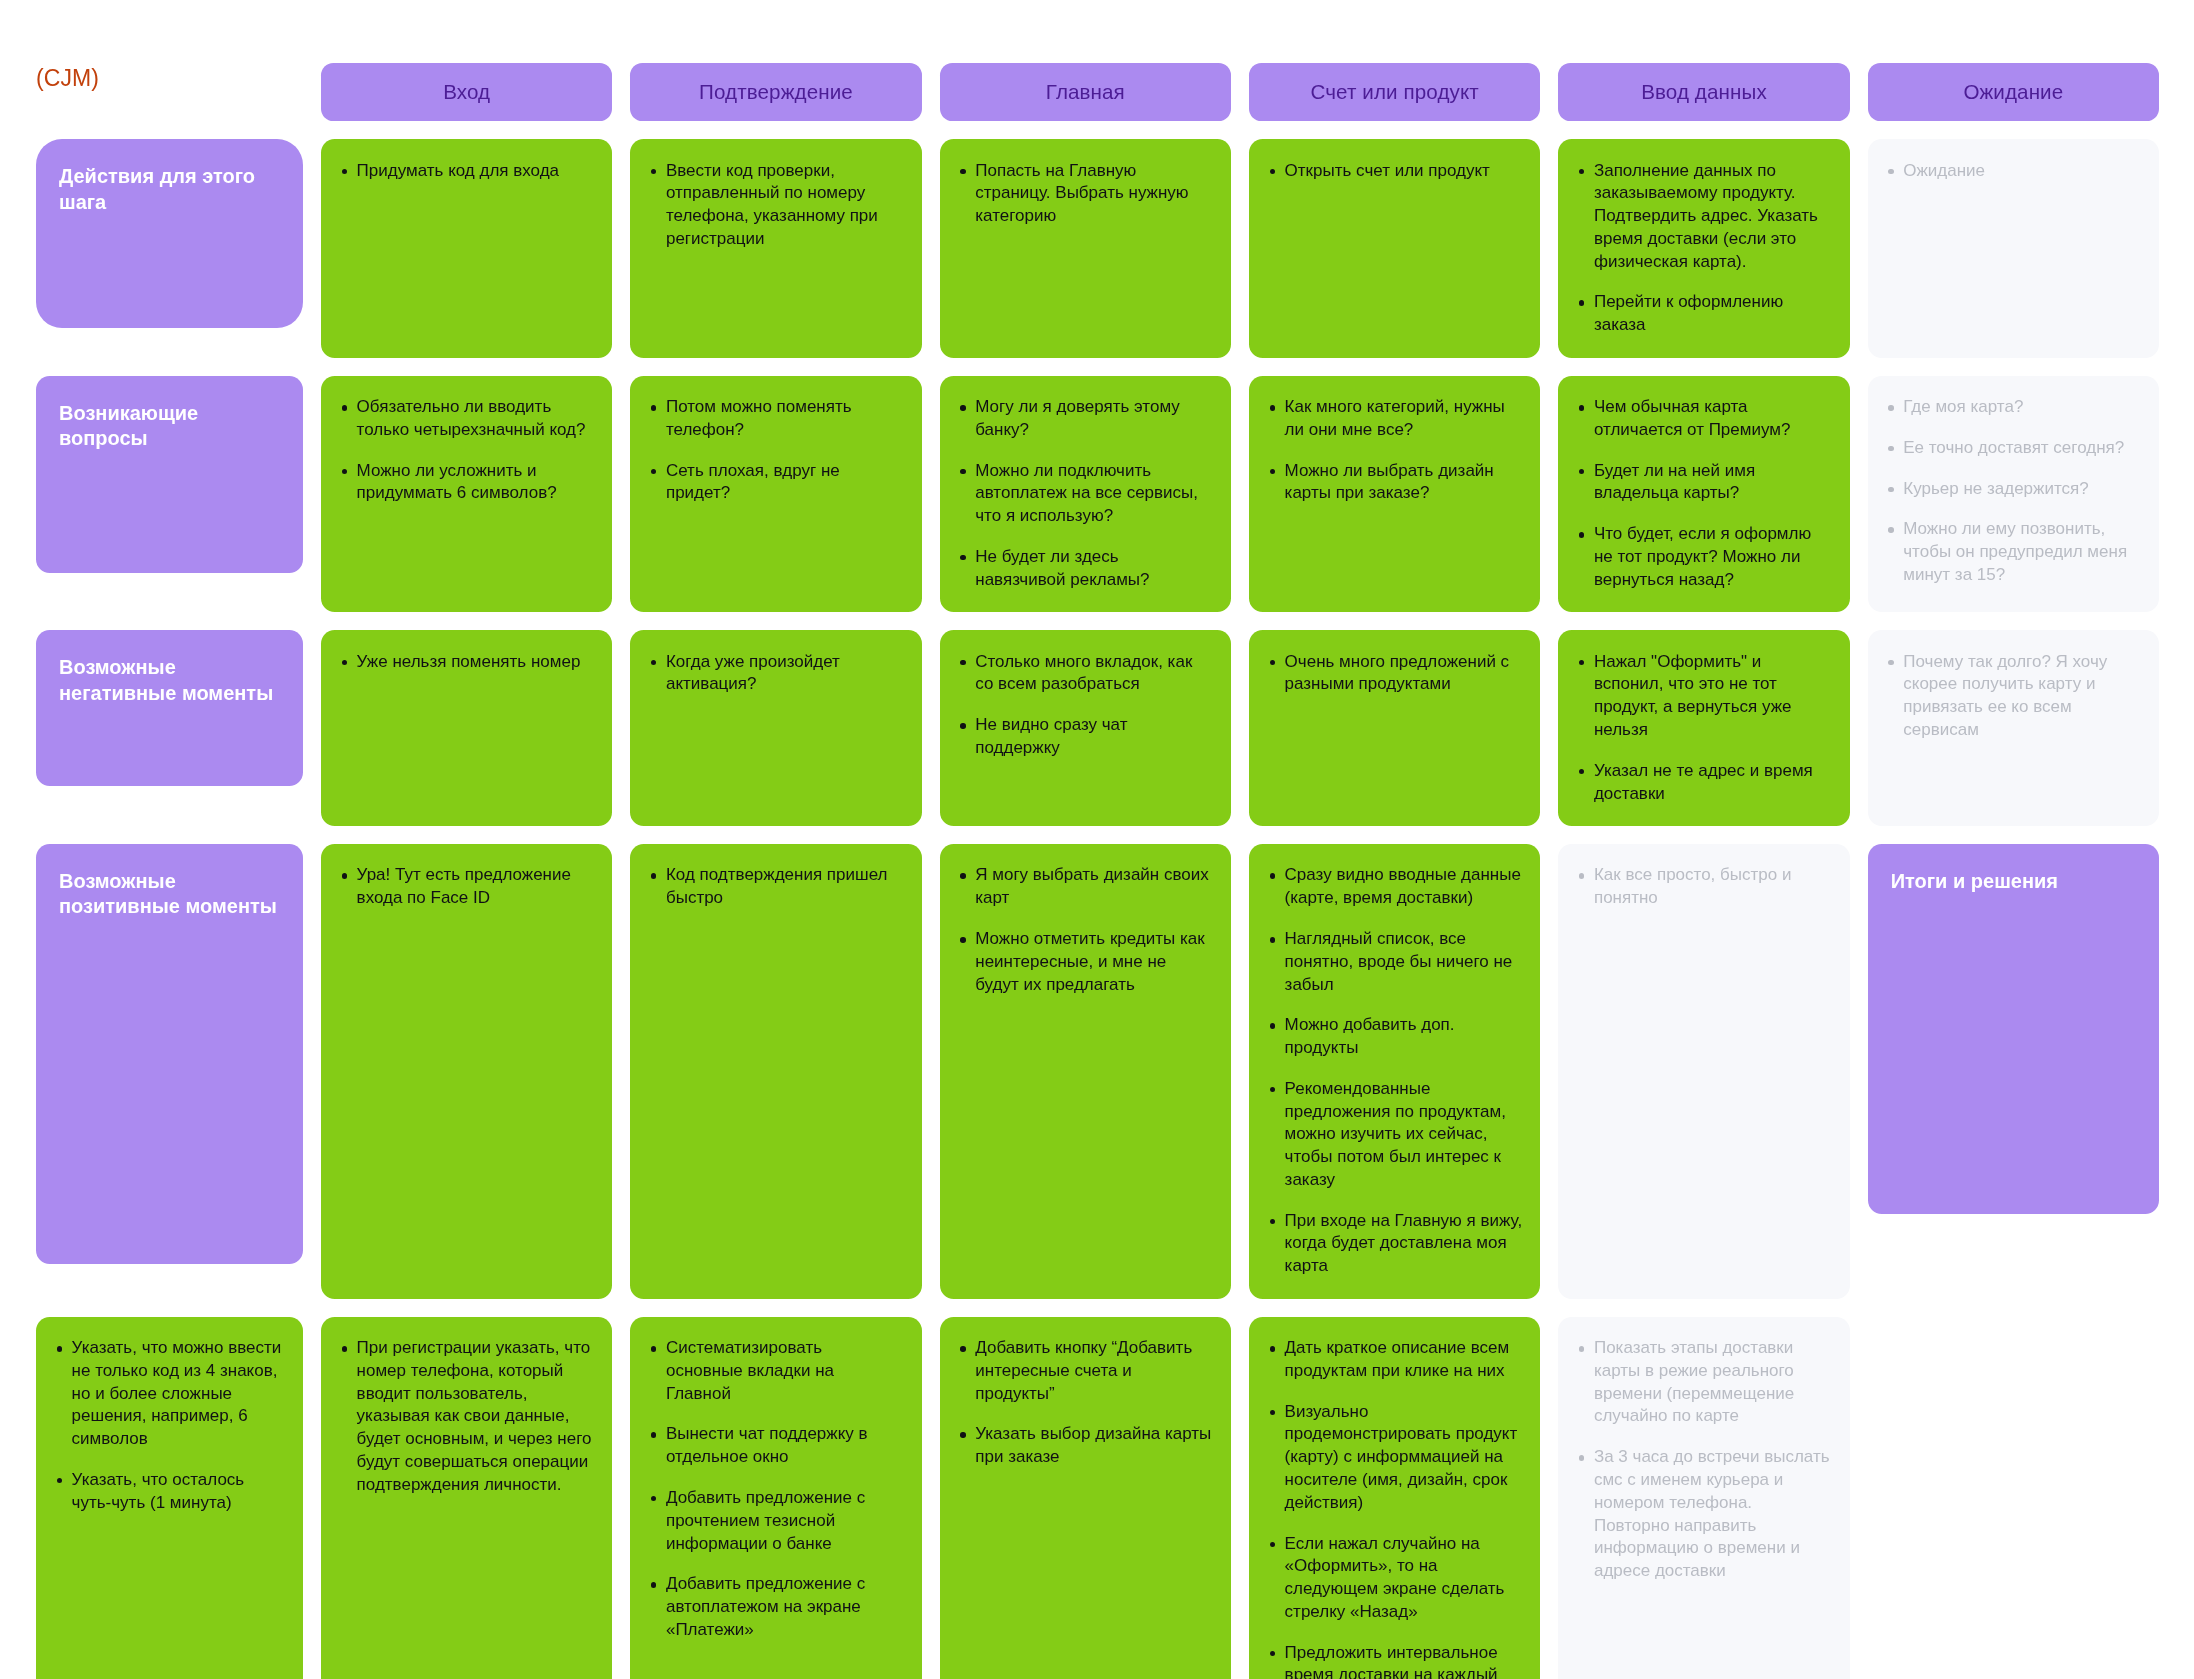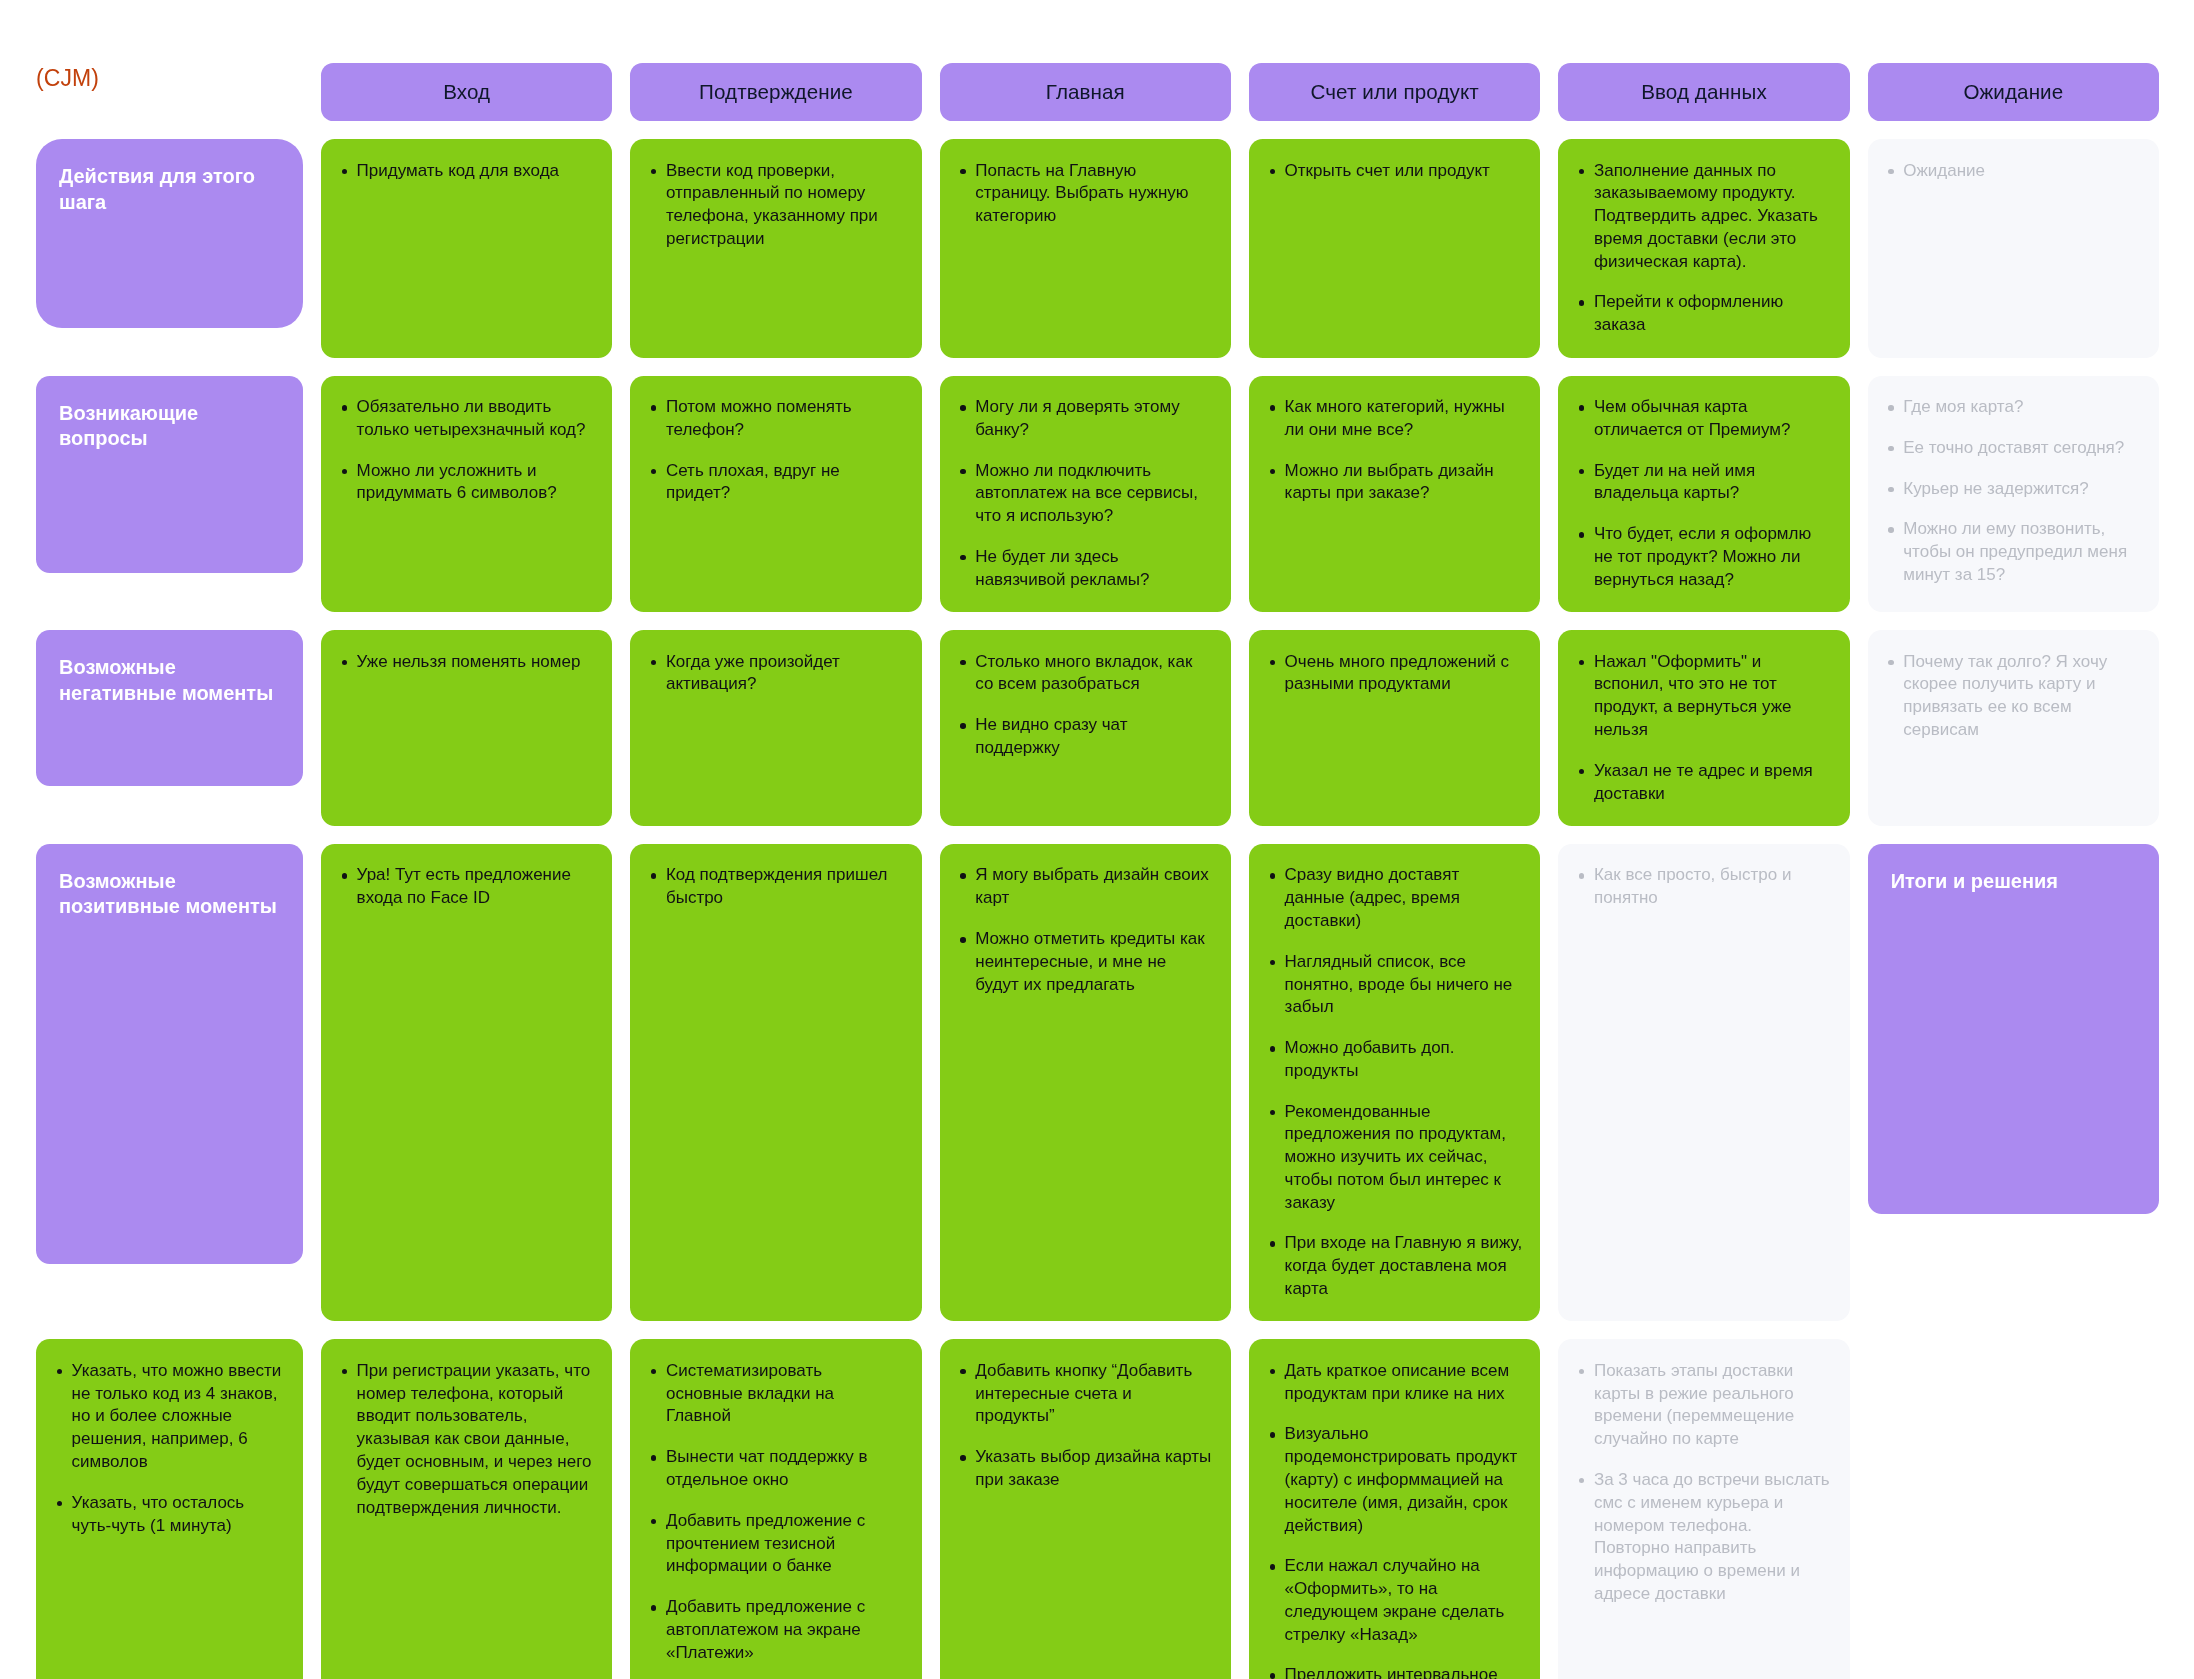--- a/index.html
+++ b/index.html
@@ -48,21 +48,21 @@
   .corner-spacer { }
 
   
   .stage-head {
     background: #ab8af0;
     border-radius: 12.3px;
     height: 58px;
     display: flex;
     align-items: center;
     justify-content: center;
-    color: #0f172a;
+    color: #4c1d95;
     font-size: 20.6px;
     font-weight: 400;
     letter-spacing: 0.1px;
   }
 
   
   .row-label {
     background: #ab8af0;
     border-radius: 13.7px;
     color: #ffffff;
@@ -255,21 +255,21 @@
         </ul>
       </div>
       <div class="cell r4">
         <ul>
           <li>Я могу выбрать дизайн своих карт</li>
           <li>Можно отметить кредиты как неинтересные, и мне не будут их предлагать</li>
         </ul>
       </div>
       <div class="cell r4">
         <ul>
-          <li>Сразу видно доставят данные (адрес, время доставки)</li>
+          <li>Сразу видно вводные данные (карте, время доставки)</li>
           <li>Наглядный список, все понятно, вроде бы ничего не забыл</li>
           <li>Можно добавить доп. продукты</li>
           <li>Рекомендованные предложения по продуктам, можно изучить их сейчас, чтобы потом был интерес к заказу</li>
           <li>При входе на Главную я вижу, когда будет доставлена моя карта</li>
         </ul>
       </div>
       <div class="cell muted r4">
         <ul>
           <li>Как все просто, быстро и понятно</li>
         </ul>

